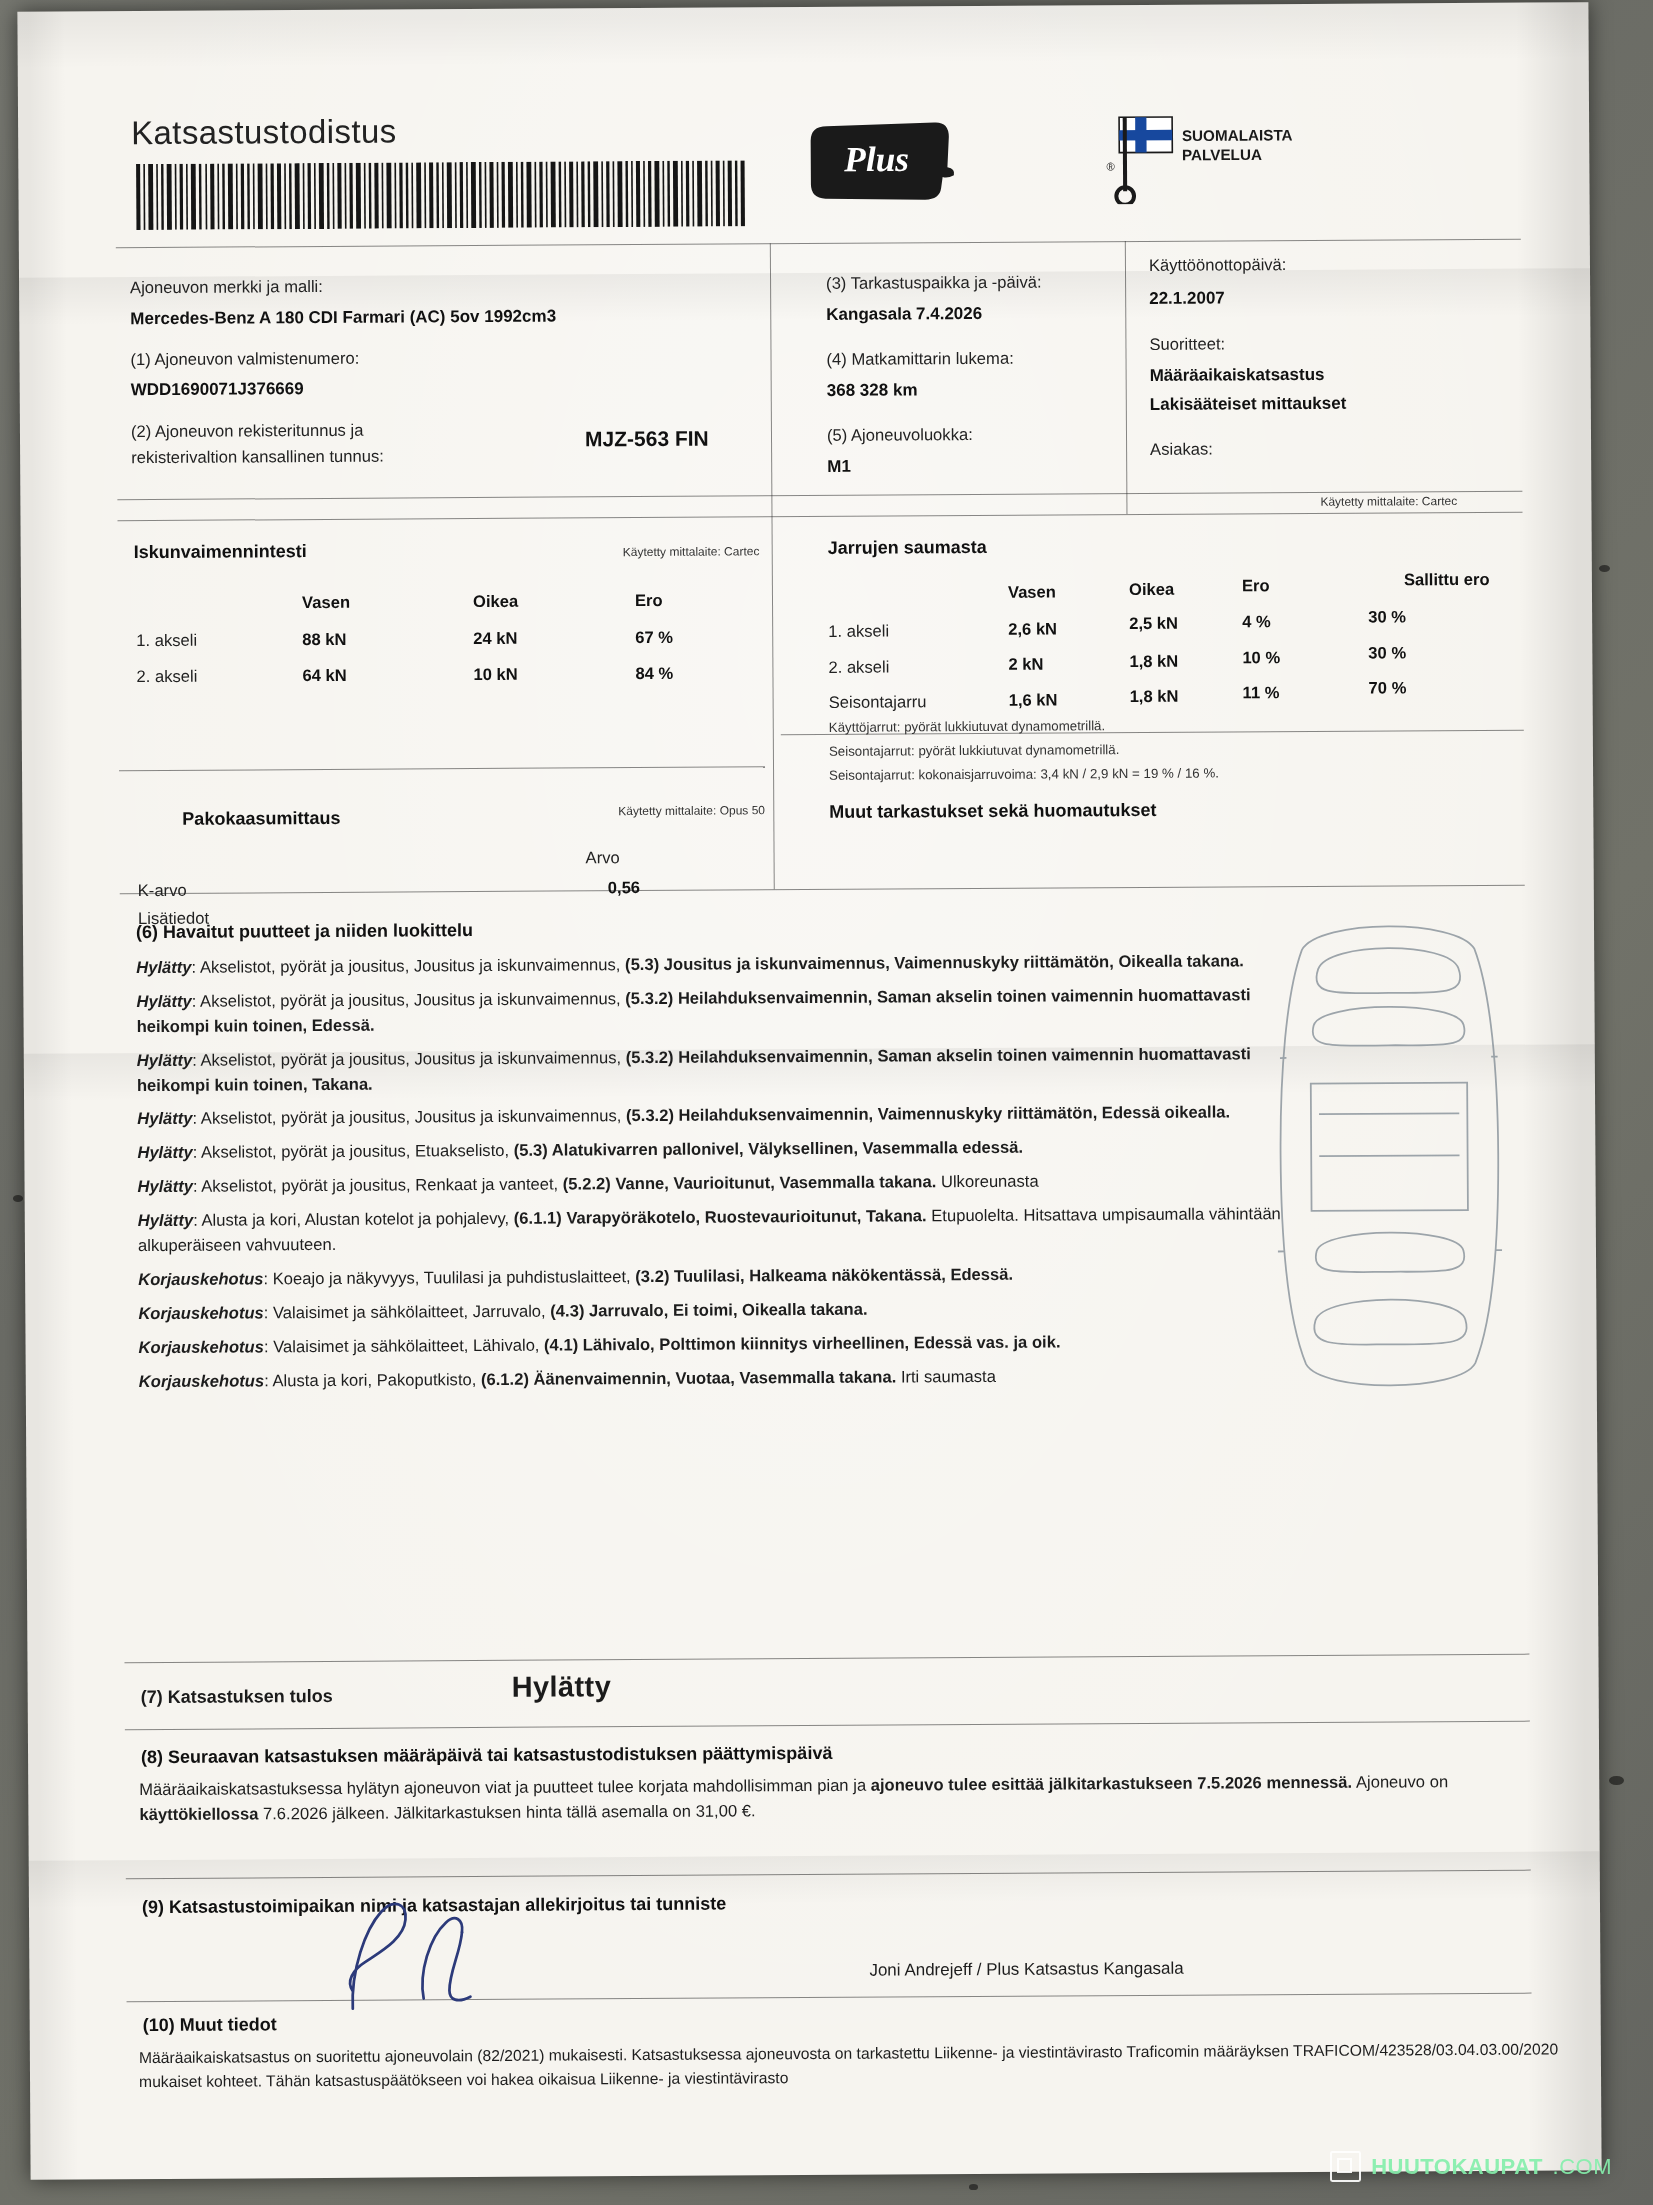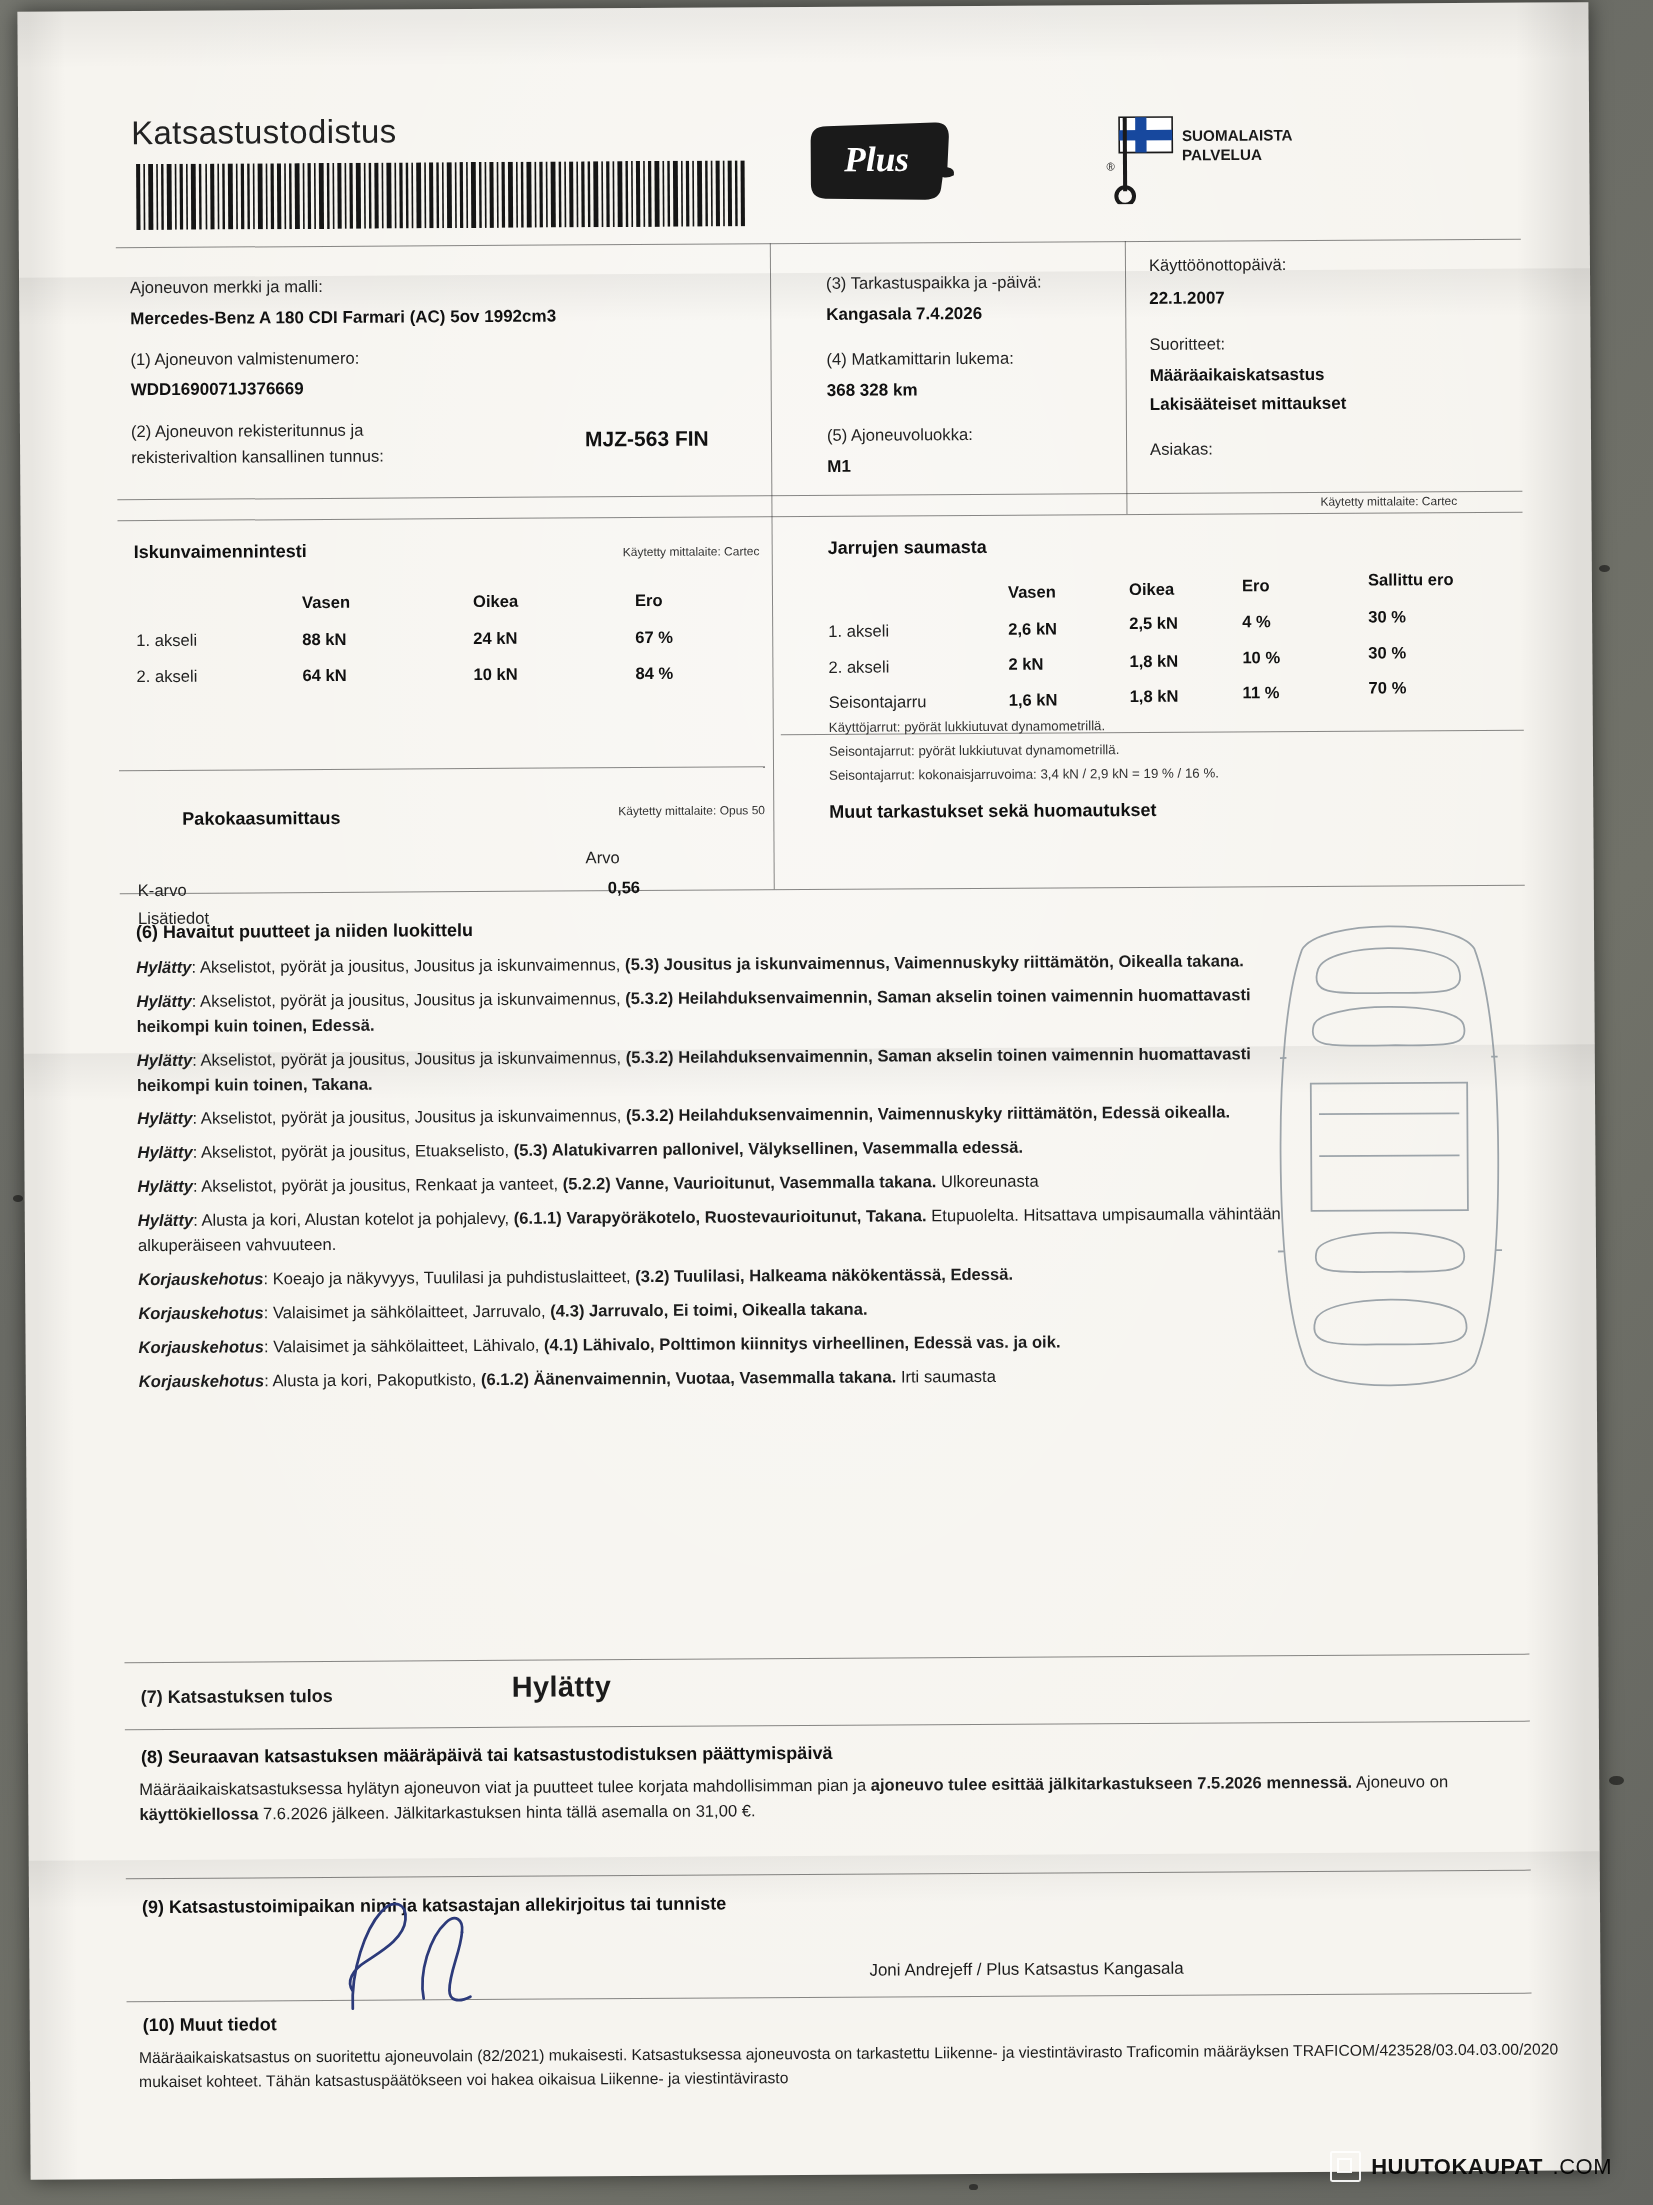--- a/index.html
+++ b/index.html
@@ -99,21 +99,21 @@
 
   .sign-name{position:absolute;left:840px;top:1954px;font-size:17px;color:#1d1d1d;}
   .signature{position:absolute;left:299px;top:1886px;width:258px;height:121px;}
 
   .footer-note{position:absolute;left:109px;top:2019px;width:1445px;font-size:15.7px;line-height:1.5;color:#1d1d1d;}
 
   
   .wm{
     position:absolute;right:42px;bottom:22.6px;
     display:flex;align-items:center;gap:9.7px;
-    color:#000000;opacity:.92;
+    color:#86efac;opacity:.92;
     font-size:22px;font-weight:bold;letter-spacing:0.5px;
   }
   .wm .cube{
     width:27.5px;height:27.5px;border:2.4px solid #fff;border-radius:2.4px;
     position:relative;
   }
   .wm .cube:after{
     content:"";position:absolute;left:4.8px;top:4.8px;width:11.3px;height:11.3px;border:2.4px solid #fff;
   }
   .wm .dotcom{font-weight:400;}
@@ -331,21 +331,21 @@
     <div class="cellp" style="left:115px;top:656px;">2. akseli</div>
     <div class="cell" style="left:281px;top:656px;">64 kN</div>
     <div class="cell" style="left:452px;top:656px;">10 kN</div>
     <div class="cell" style="left:614px;top:656px;">84 %</div>
 
     <div class="sec" style="left:807px;top:531px;">Jarrujen saumasta</div>
 
     <div class="col" style="left:987px;top:577px;">Vasen</div>
     <div class="col" style="left:1108px;top:575px;">Oikea</div>
     <div class="col" style="left:1221px;top:572px;">Ero</div>
-    <div class="col" style="left:1347px;top:567px;">Sallittu ero</div>
+    <div class="col" style="left:1383px;top:567px;">Sallittu ero</div>
 
     <div class="cellp" style="left:807px;top:615px;">1. akseli</div>
     <div class="cell" style="left:987px;top:614px;">2,6 kN</div>
     <div class="cell" style="left:1108px;top:609px;">2,5 kN</div>
     <div class="cell" style="left:1221px;top:608px;">4 %</div>
     <div class="cell" style="left:1347px;top:604px;">30 %</div>
 
     <div class="cellp" style="left:807px;top:651px;">2. akseli</div>
     <div class="cell" style="left:987px;top:649px;">2 kN</div>
     <div class="cell" style="left:1108px;top:647px;">1,8 kN</div>

